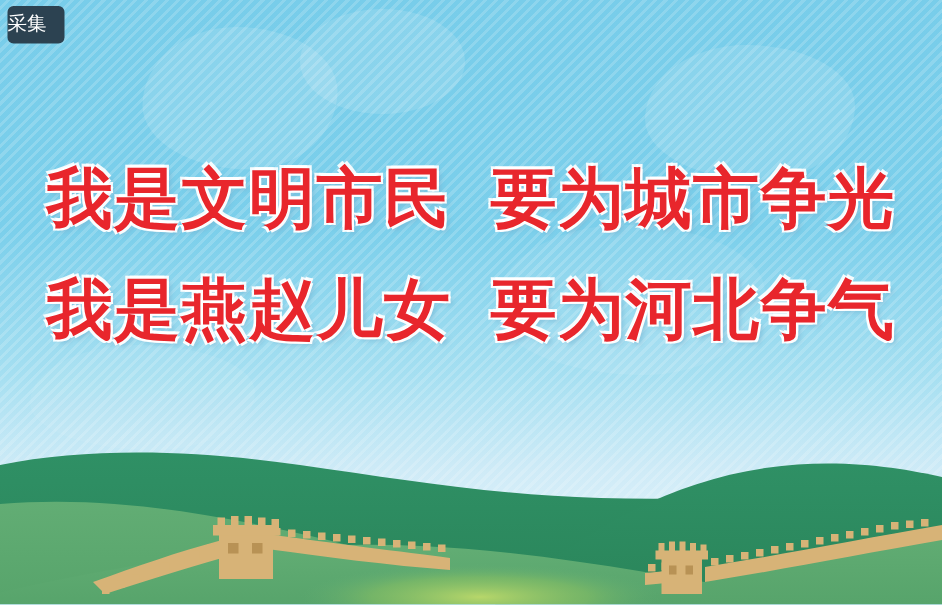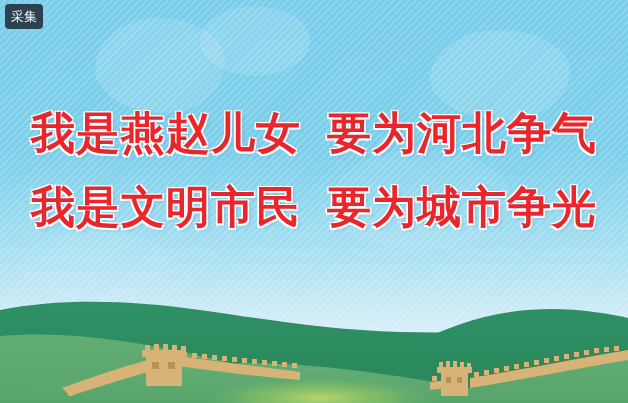--- a/index.html
+++ b/index.html
@@ -98,21 +98,21 @@
     left: 5px;
     top: 4px;
     width: 38px;
     height: 25px;
     border-radius: 4px;
     background: #2c4251;
     color: #ffffff;
     font-family: "DejaVu Sans", "Liberation Sans", sans-serif;
     font-size: 13px;
     line-height: 25px;
-    text-align: center;
+    text-align: left;
     box-sizing: border-box;
     cursor: pointer;
     user-select: none;
   }
 </style>
 </head>
 <body>
 
 <div id="poster">
 
@@ -244,19 +244,19 @@
         <rect x="453" y="361" width="4" height="7"></rect>
         <rect x="460" y="362" width="4" height="6"></rect>
         <rect x="467" y="363" width="4" height="5"></rect>
       </g>
       <rect x="446" y="377" width="5" height="6" fill="#b89255"></rect>
       <rect x="457" y="377" width="5" height="6" fill="#b89255"></rect>
     </g>
   </svg>
 
   <div class="headline-block">
+    <div class="headline-line"><span>我是文明市民</span><span class="headline-seg-gap"></span><span>要为城市争光</span></div>
     <div class="headline-line"><span>我是燕赵儿女</span><span class="headline-seg-gap"></span><span>要为河北争气</span></div>
-    <div class="headline-line"><span>我是文明市民</span><span class="headline-seg-gap"></span><span>要为城市争光</span></div>
   </div>
 
   <div class="capture-button">采集</div>
 
 </div>
 
 </body></html>

